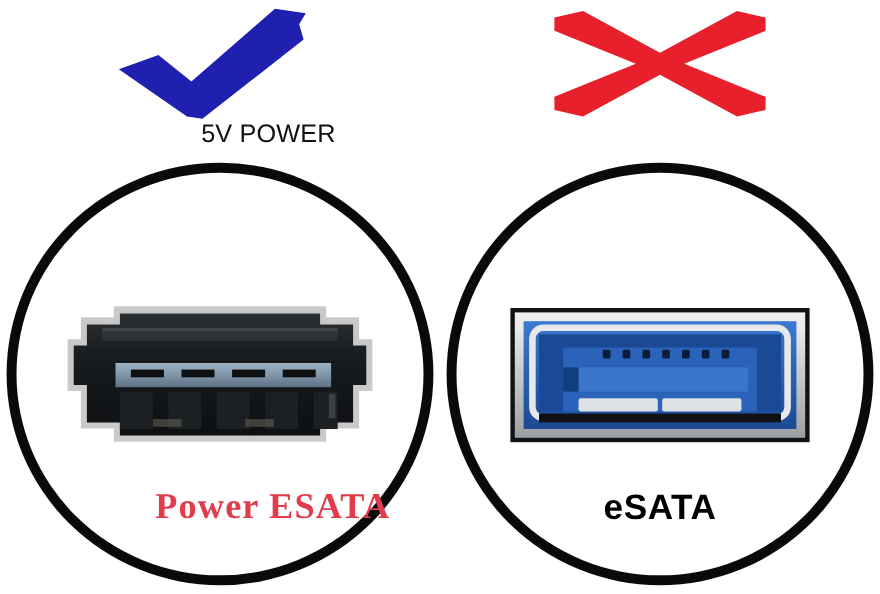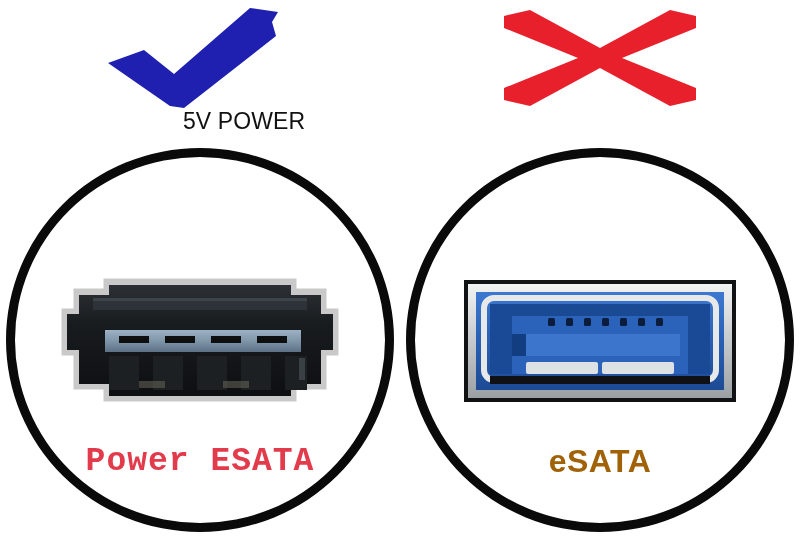--- a/index.html
+++ b/index.html
@@ -100,31 +100,32 @@
   
   .conn-label {
     position: absolute;
     top: 443px;
     left: 0;
     width: 100%;
     text-align: center;
     white-space: nowrap;
   }
   .conn-label-power {
-    font-family: Liberation Mono, monospace;
+    font-family: Liberation Serif, serif;
     font-size: 33px;
     font-weight: 700;
     color: #e23b4b;
     letter-spacing: 1px;
+    padding-left: 48px;
   }
   .conn-label-esata {
     font-family: "Liberation Sans", sans-serif;
     font-size: 32px;
     font-weight: 700;
-    color: #a16207;
+    color: #000000;
     letter-spacing: 0.5px;
   }
 </style>
 </head>
 <body>
 
 <div id="stage">
 
   <div class="panel panel-left">
 

